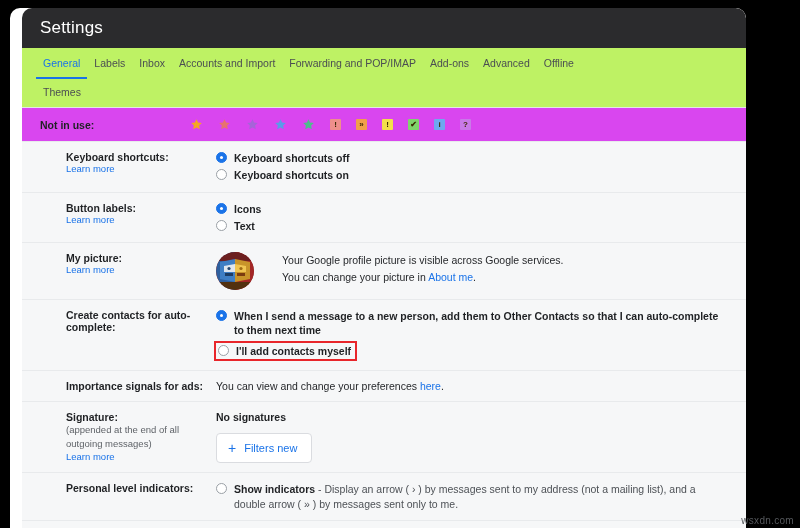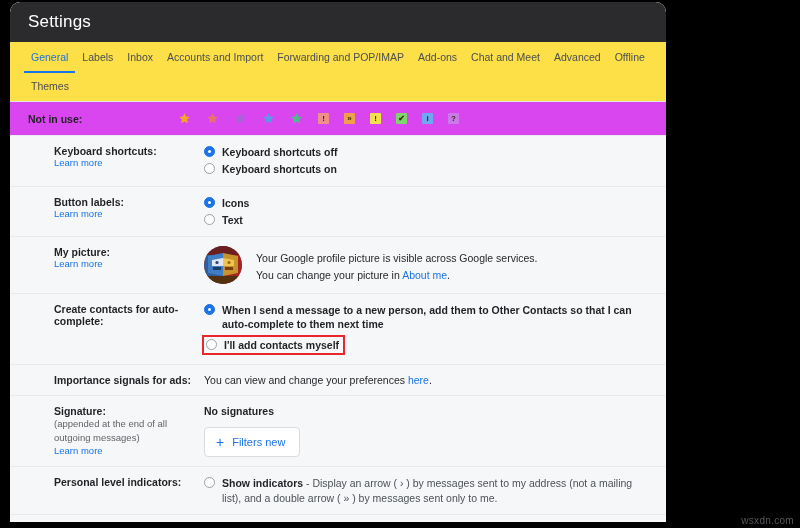--- a/index.html
+++ b/index.html
@@ -4,43 +4,44 @@
 <style>
   * { box-sizing: border-box; margin: 0; padding: 0; }
   html, body {
     width: 800px; height: 528px;
     font-family: "Liberation Sans", sans-serif;
     background: #000;
     overflow: hidden;
   }
   #window {
     position: absolute;
-    left: 10px; top: 2px;
-    width: 656px; height: 520px;
+    left: 10px; top: 8px;
+    width: 736px; height: 520px;
     background: #ffffff;
     border-radius: 10px 10px 0 0;
     overflow: hidden;
+    padding-left: 12px;
   }
   
   #titlebar {
     height: 40px;
     background: #2b2b2d;
     display: flex;
     align-items: center;
     padding-left: 18px;
     border-radius: 10px 10px 0 0;
   }
   #titlebar .title {
     color: #ffffff;
     font-size: 17px;
     letter-spacing: .2px;
   }
   
   #tabbar {
-    background: #fde047;
+    background: #bef264;
     padding: 0 14px;
     border-bottom: 1px solid #e4e6e8;
   }
   .tabrow {
     display: flex;
     align-items: flex-end;
     flex-wrap: wrap;
   }
   .tab {
     font-size: 10.5px;
@@ -148,21 +149,21 @@
   .hl {
     border: 2px solid #e8262b;
     padding: 1px 4px 1px 2px;
     display: inline-flex;
     align-items: center;
     margin-left: -2px;
     margin-top: 1px;
   }
 
   
-  .picrow { display: flex; align-items: flex-end; gap: 14px; }
+  .picrow { display: flex; align-items: flex-start; gap: 28px; }
   .avatar {
     width: 38px; height: 38px; border-radius: 50%;
     overflow: hidden; flex: 0 0 38px;
     position: relative;
     background: #8a2b2b;
   }
   .avatar svg { display:block; }
   .picdesc { font-size: 10.5px; line-height: 1.6; color: #26282b; }
   .link { color: #1a73e8; cursor: pointer; }
 
@@ -200,21 +201,20 @@
   </div>
 
   <div id="tabbar">
     <div class="tabrow" id="tabrow1">
         <div class="tab active"><span>General</span></div>
         <div class="tab"><span>Labels</span></div>
         <div class="tab"><span>Inbox</span></div>
         <div class="tab"><span>Accounts and Import</span></div>
         <div class="tab"><span>Forwarding and POP/IMAP</span></div>
         <div class="tab"><span>Add-ons</span></div>
-        <div class="tab"><span>Chat and Meet</span></div>
         <div class="tab"><span>Advanced</span></div>
         <div class="tab"><span>Offline</span></div>
       </div>
     <div class="tabrow second" id="tabrow2">
         <div class="tab"><span>Themes</span></div>
       </div>
   </div>
 
   <div id="content">
 

